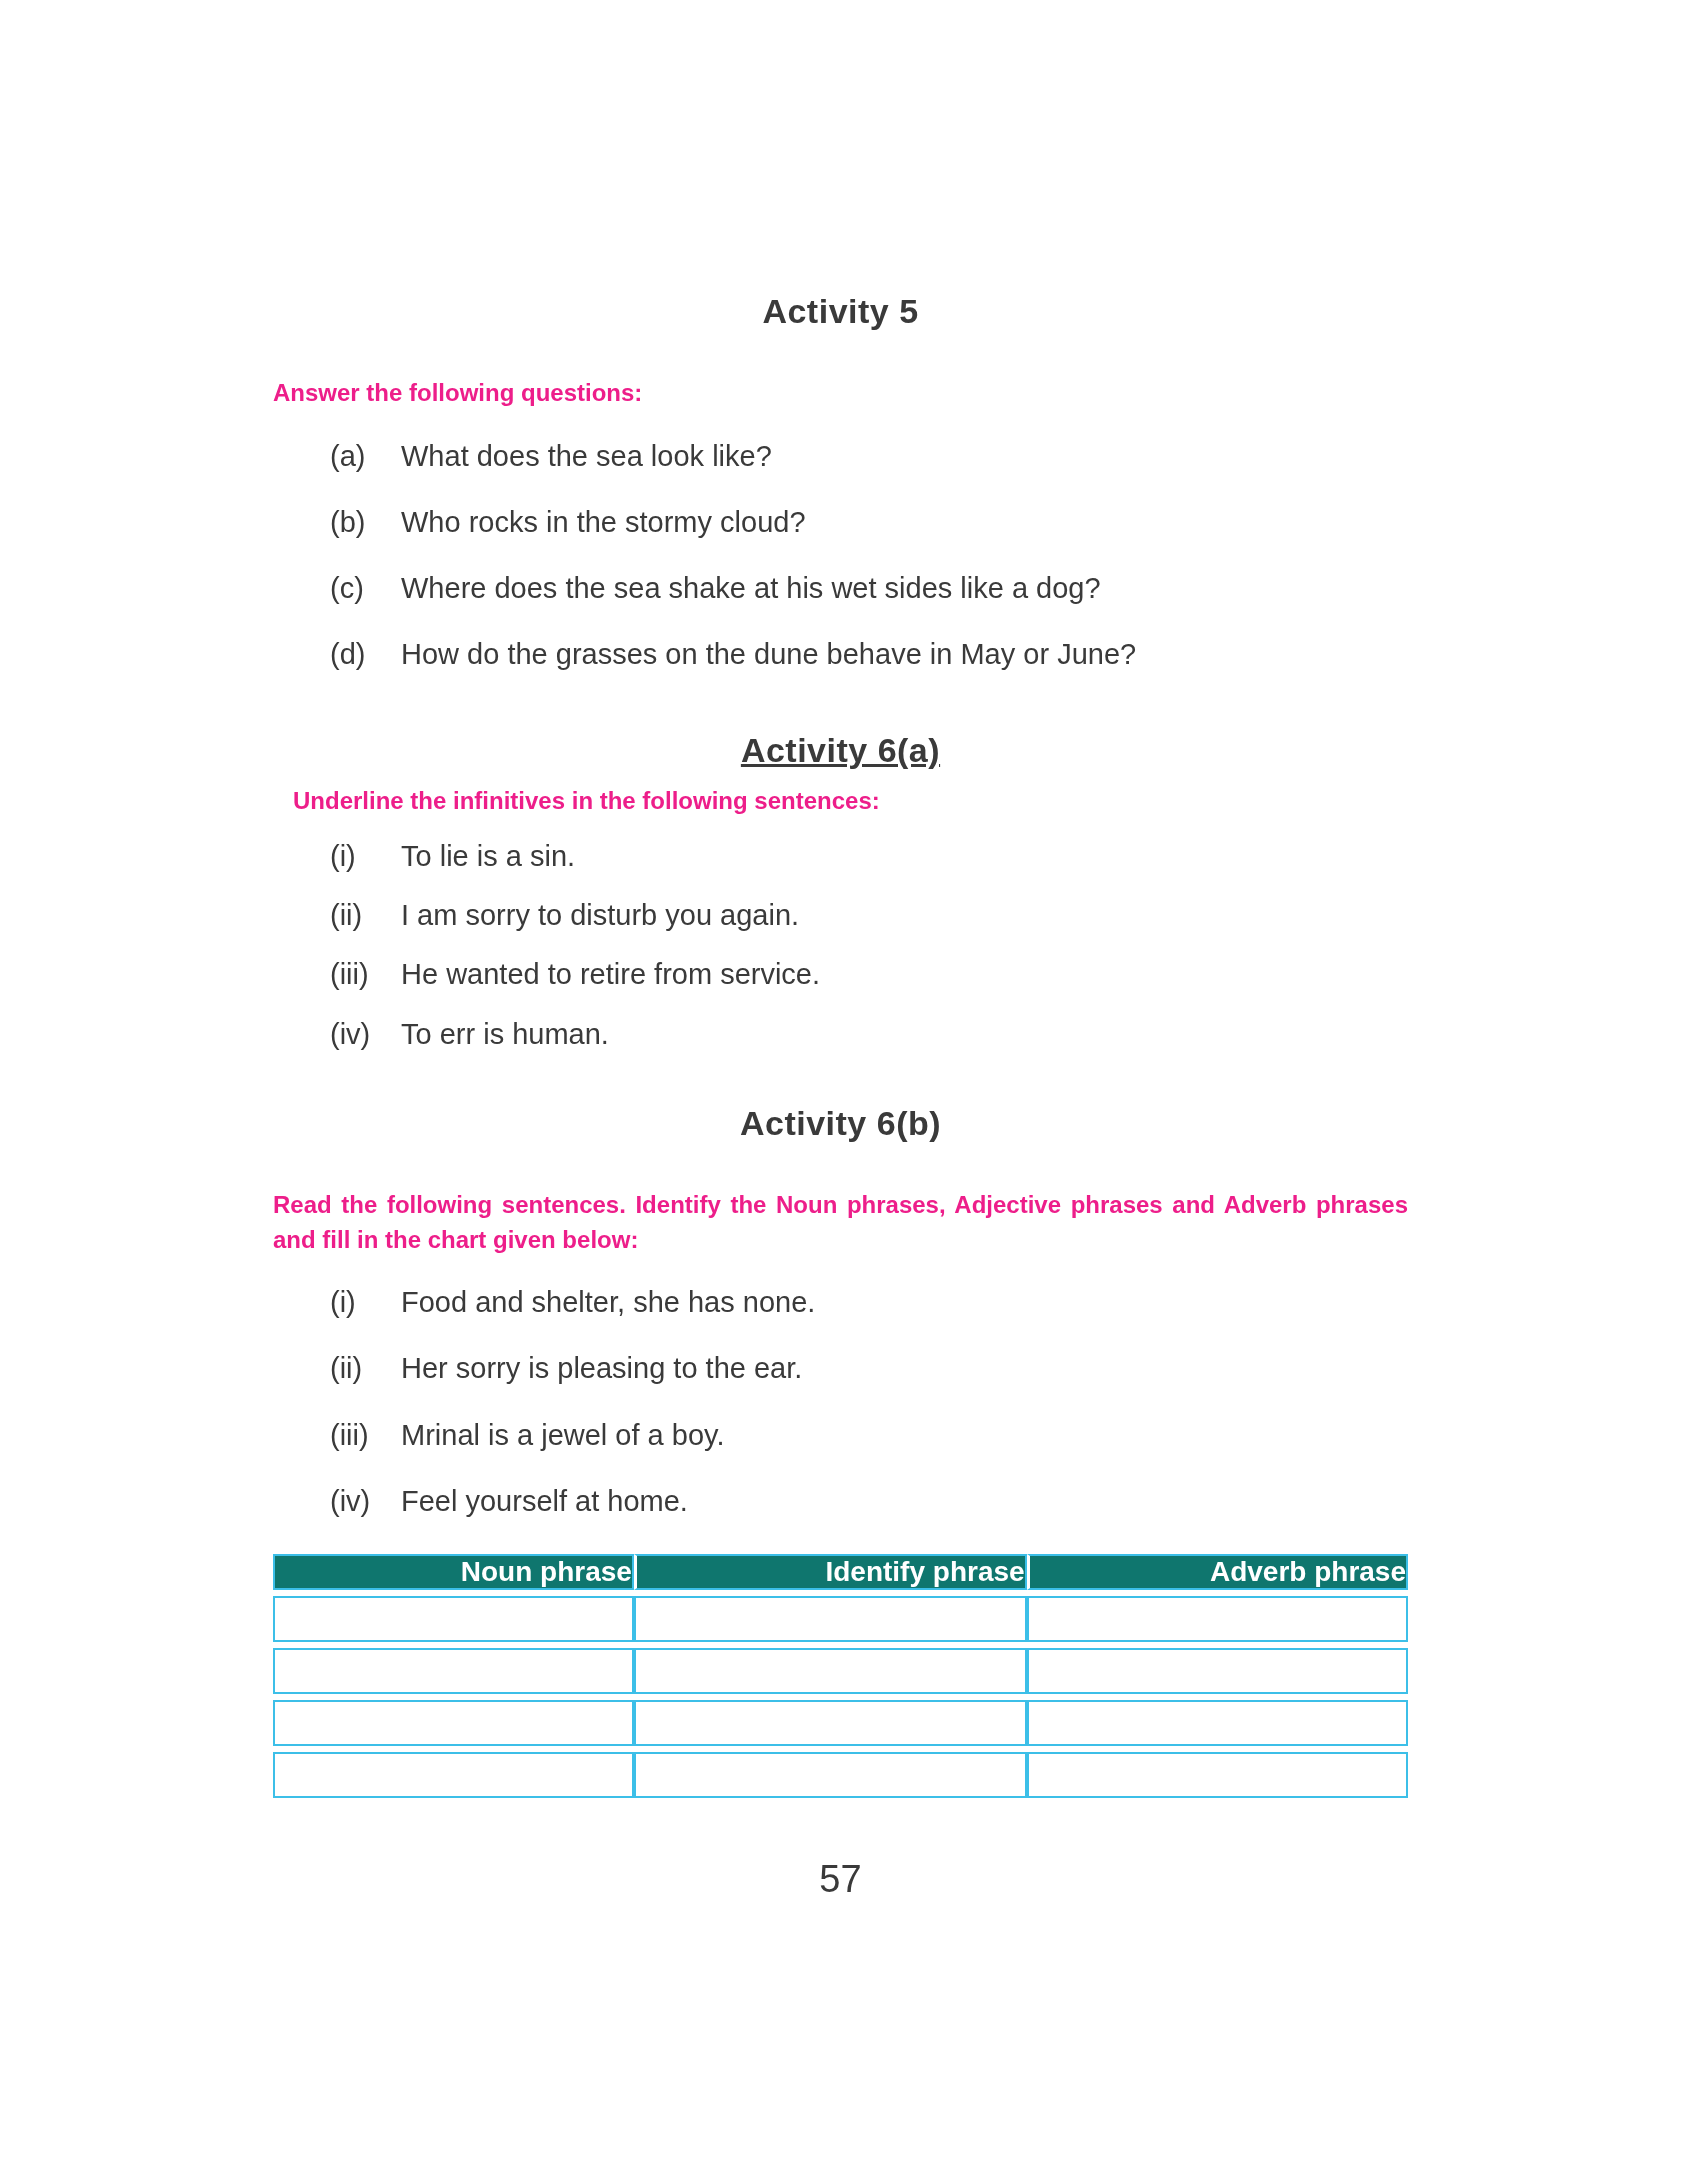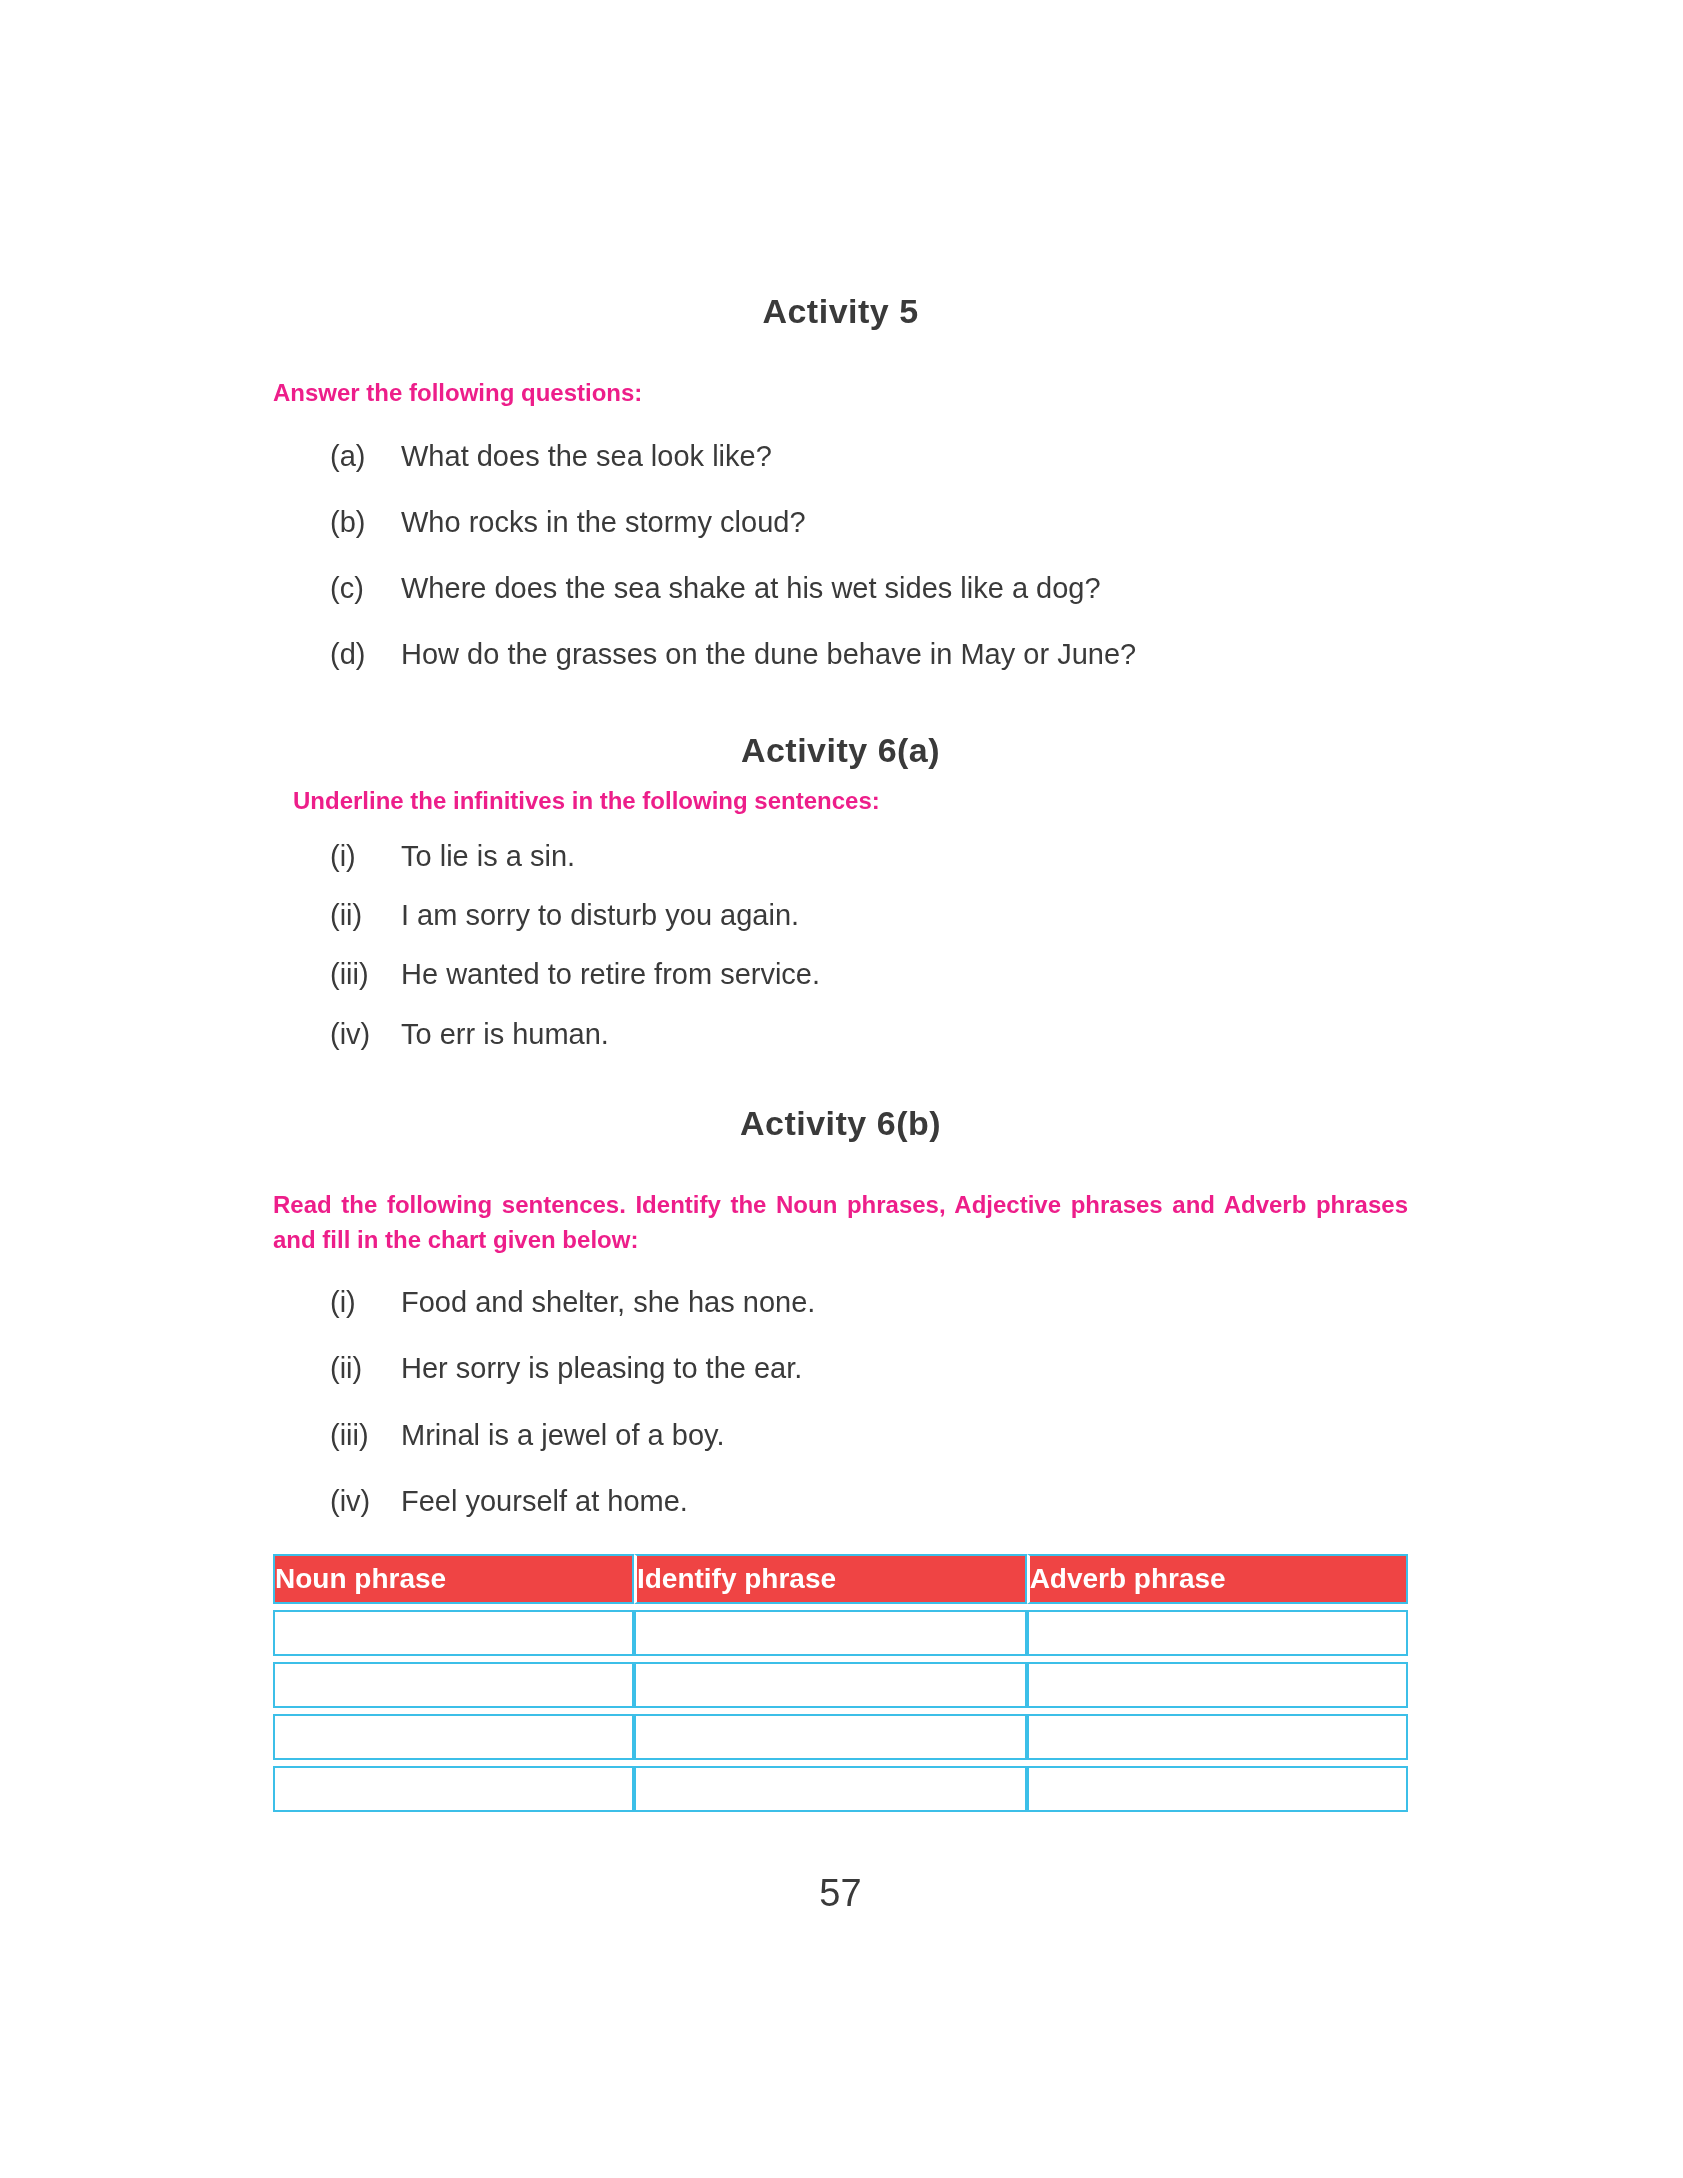--- a/index.html
+++ b/index.html
@@ -19,21 +19,21 @@
   .content {
     padding: 292px 275px 0 273px; 
   }
   .act-title {
     font-size: 34px;
     font-weight: 700;
     color: #3a3a3a;
     text-align: center;
     letter-spacing: 0.5px;
   }
-  .title-6a { margin-top: 57px; }
+  .title-6a { margin-top: 57px; text-decoration: underline; }
   .title-6b { margin-top: 50px; }
   .instruction {
     font-size: 24px;
     font-weight: 700;
     color: #ed1e8a;
     line-height: 1.45;
     margin-top: 45px;
   }
   .instruction-6a { margin-top: 14px; margin-left: 20px; }
   .instruction-6b { text-align: justify; }
@@ -56,26 +56,26 @@
   .q-text { flex: 1; }
 
   .phrase-table {
     width: 100%;
     margin-top: 12px;
     border-collapse: separate;
     border-spacing: 0 6px;
     table-layout: fixed;
   }
   .phrase-table th {
-    background: #ef4444;
+    background: #0f766e;
     color: #ffffff;
     font-size: 28px;
     font-weight: 700;
-    height: 50px;
-    text-align: left;
+    height: 36px;
+    text-align: right;
     vertical-align: middle;
     border: 2px solid #3cbfe8;
   }
   .phrase-table th + th { border-left: 3px solid #ffffff; }
   .phrase-table td {
     height: 46px;
     background: #ffffff;
     border: 2px solid #3cbfe8;
   }
   .col-noun { width: 31.8%; }

